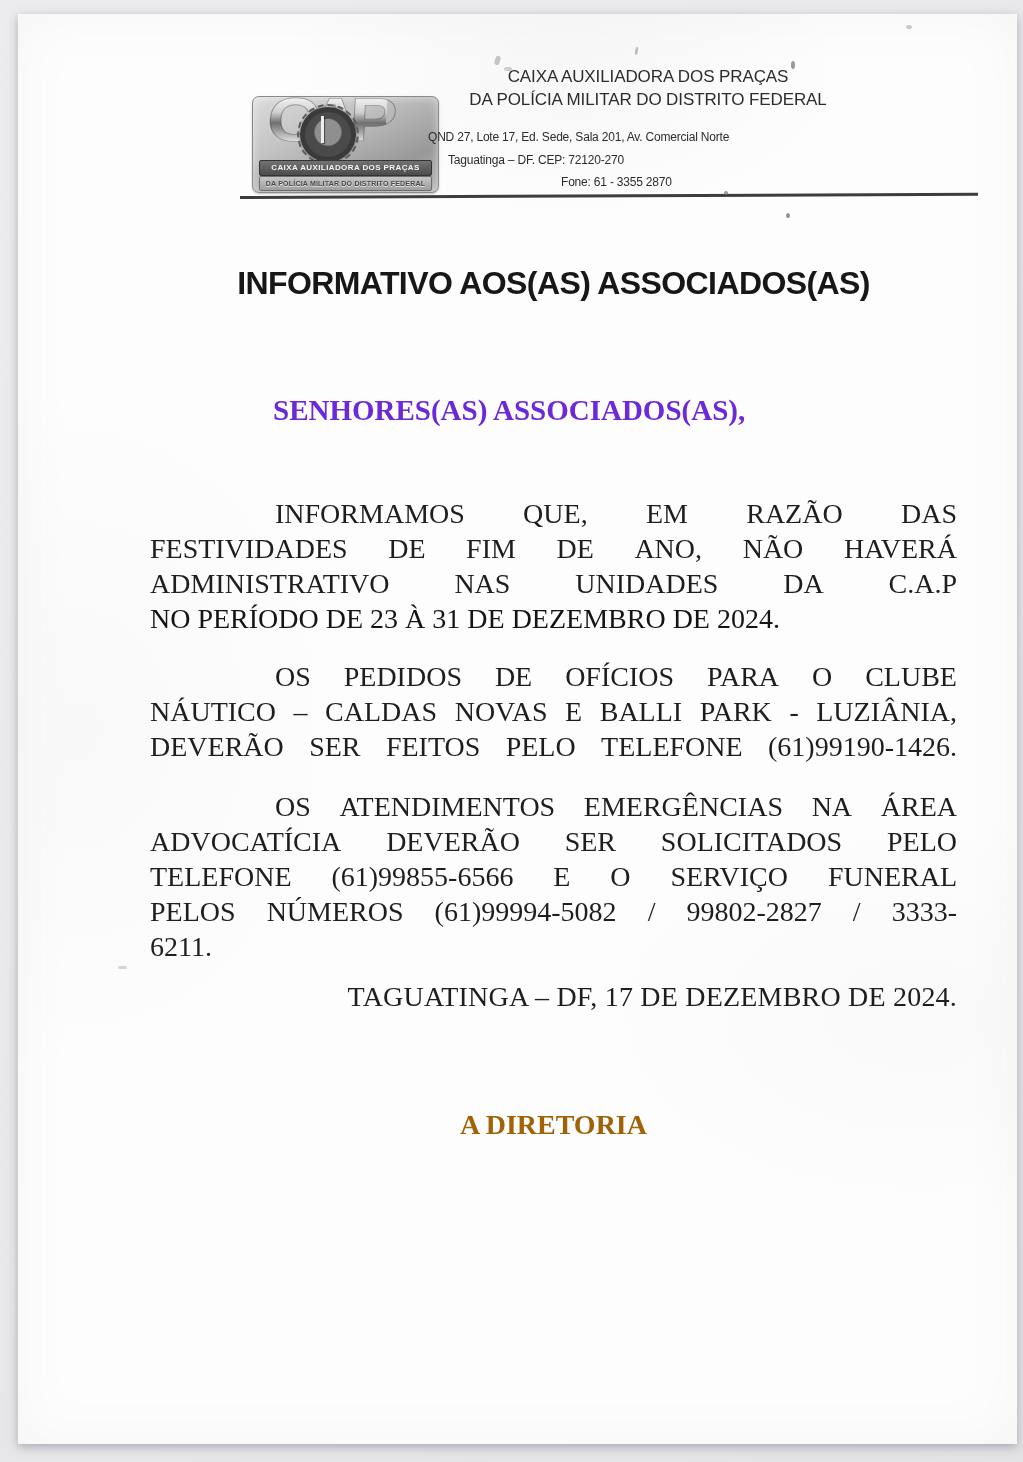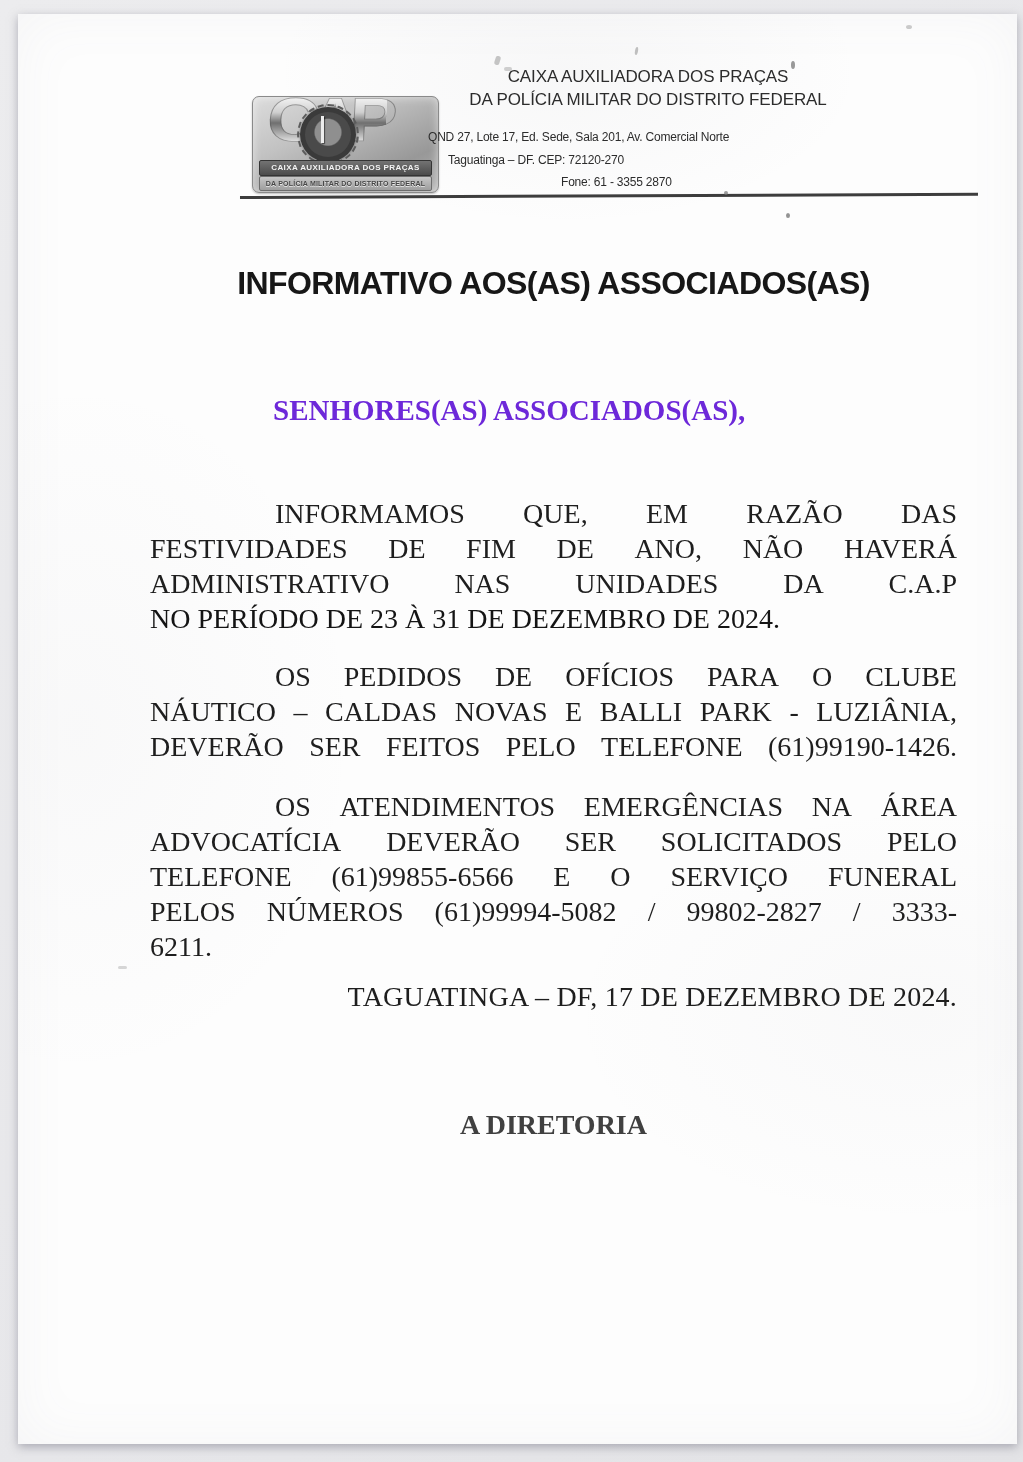--- a/index.html
+++ b/index.html
@@ -78,21 +78,21 @@
   .salutation{top:380px;font-weight:bold;font-size:29px;padding-left:123px;box-sizing:border-box;color:#6d28d9;}
   .paragraph{font-size:28px;}
   .p1{top:482px;}
   .p2{top:645px;}
   .p3{top:775px;}
   .line{height:35px;line-height:35px;white-space:nowrap;}
   .line.justify{display:flex;justify-content:space-between;}
   .line.indent{padding-left:125px;}
   .line.bold{font-weight:normal;color:#141414;}
   .dateline{top:967px;text-align:right;font-size:28px;letter-spacing:.2px;}
-  .signature{top:1095px;text-align:center;font-size:28px;font-weight:bold;color:#404040;}
+  .signature{top:1095px;text-align:center;font-size:28px;font-weight:bold;color:#a16207;}
 
   
   .speck{position:absolute;background:#8f8f8f;border-radius:50%;opacity:.75;}
 </style>
 </head>
 <body>
 
 <div class="backdrop"></div>
 
 <div class="paper">

